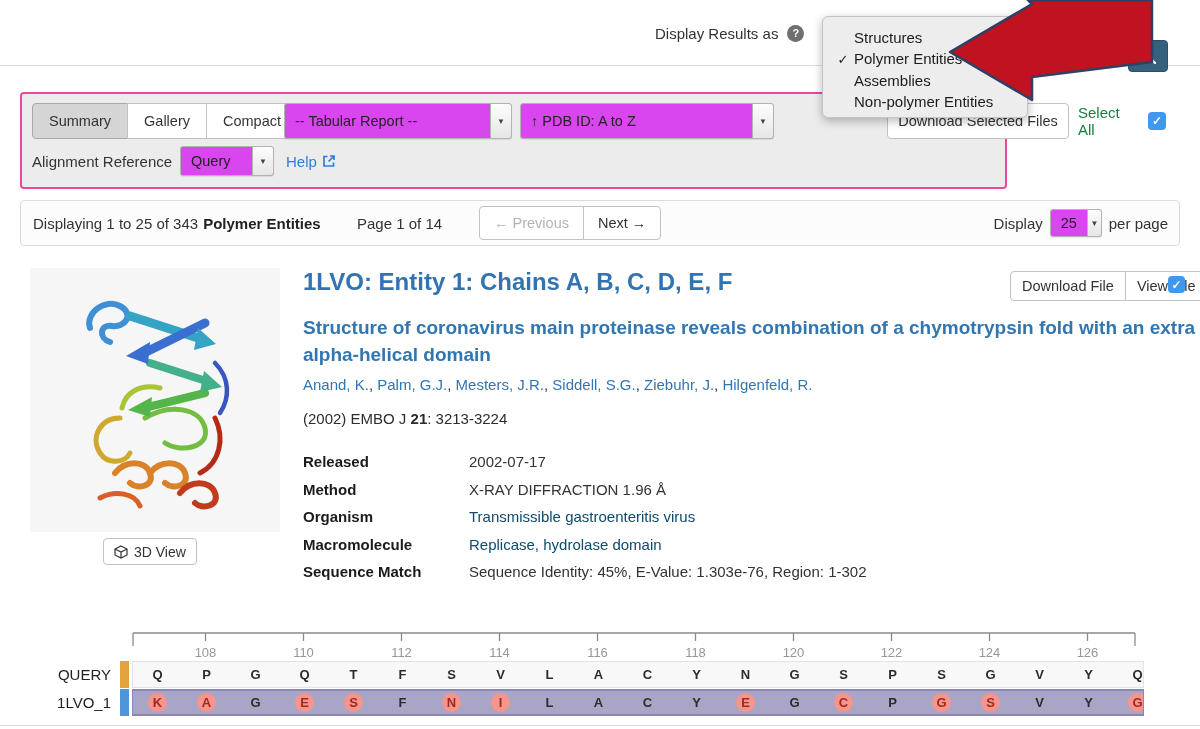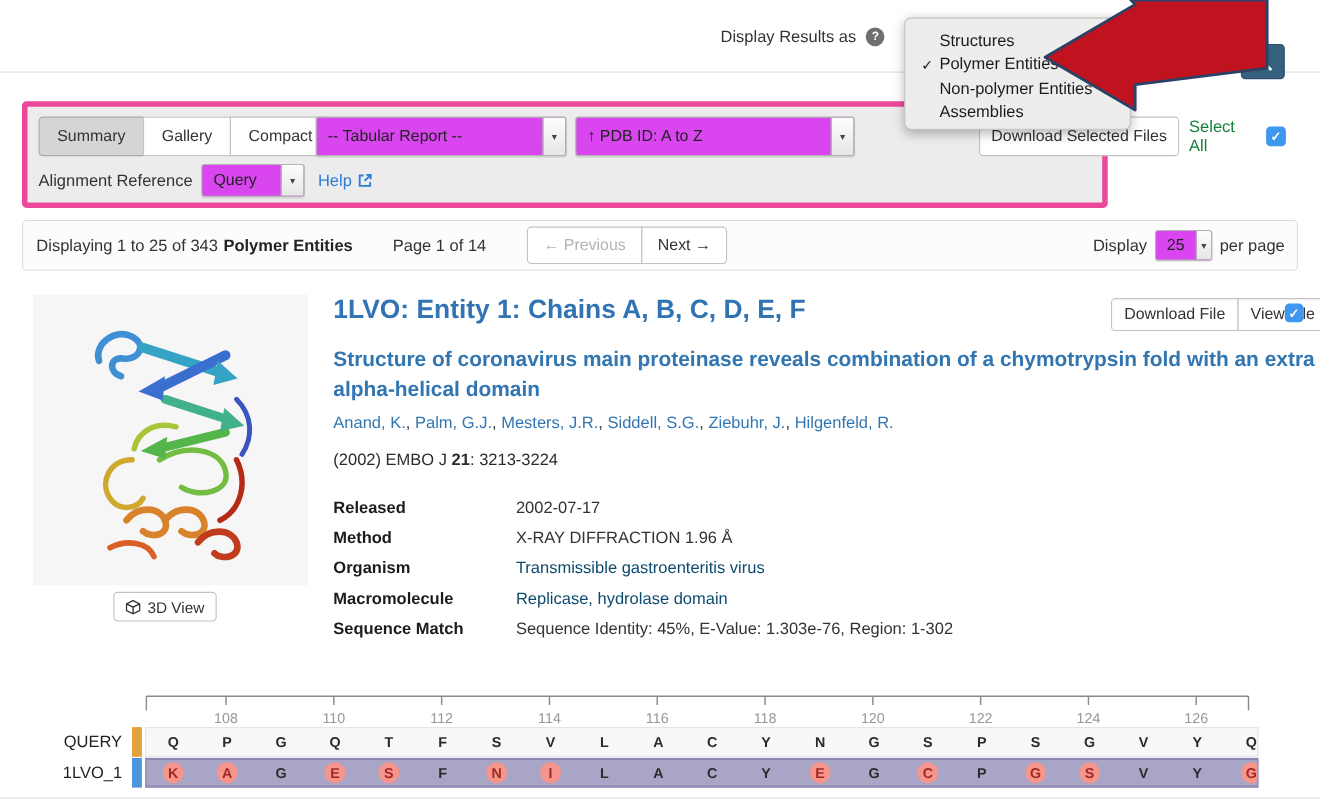--- a/index.html
+++ b/index.html
@@ -32,21 +32,21 @@
   .seg .btn:last-child { border-radius:0 4px 4px 0; }
   .btn.active { background:#d5d5d5; border-color:#a9a9a9; }
   .btn.disabled { color:#b4b4b4; }
   .select { display:inline-flex; align-items:stretch; background:#d946ef; border:1px solid #b3b3b3; border-radius:3px; overflow:hidden; box-shadow:0 1px 1px rgba(0,0,0,.08); }
   .select .val { padding:0 10px; display:flex; align-items:center; font-size:14.5px; color:#222; flex:1; white-space:nowrap; }
   .select .arrow { width:21px; background:linear-gradient(#fdfdfd,#e6e6e6); border-left:1px solid #b3b3b3; display:flex; align-items:center; justify-content:center; font-size:8px; color:#444; }
   .cb { width:18px; height:18px; border-radius:4px; background:#3f97f0; color:#fff; display:inline-flex; align-items:center; justify-content:center; font-size:12px; font-weight:bold; }
   .link { color:#3276b1; }
 
   
-  .toolbar-panel { position:absolute; left:20px; top:92px; width:987px; height:97px; background:#ececec; border:5px solid #ec4899; border-radius:4px; z-index:1; }
+  .toolbar-panel { position:absolute; left:20px; top:92px; width:987px; height:97px; background:#ececec; border:2px solid #ec4899; border-radius:4px; z-index:1; }
   .seg-views { position:absolute; left:10px; top:9px; height:36px; }
   .seg-views .btn { height:36px; padding:0 16px; }
   .sel-tabular { position:absolute; left:262px; top:9px; width:228px; height:36px; }
   .sel-sort { position:absolute; left:498px; top:9px; width:254px; height:36px; }
   .btn-download-selected { position:absolute; left:865px; top:9px; width:182px; height:36px; border-radius:4px; }
   .lbl-select-all { position:absolute; left:1056px; top:9px; height:36px; display:flex; align-items:center; font-size:15px; color:#15803d; }
   .cb-select-all { position:absolute; left:1126px; top:18px; }
   .row2-label { position:absolute; left:10px; top:52px; height:30px; display:flex; align-items:center; font-size:15px; color:#333;text-align:center; }
   .sel-query { position:absolute; left:158px; top:52px; width:94px; height:30px; }
   .help-link { position:absolute; left:264px; top:52px; height:30px; display:flex; align-items:center; gap:5px; font-size:15px; color:#2e7cd6; cursor:pointer; }
@@ -113,25 +113,25 @@
       <div class="menu-item">
         <span class="menu-check"></span>
         <span class="menu-label">Structures</span>
       </div>
       <div class="menu-item">
         <span class="menu-check">✓</span>
         <span class="menu-label">Polymer Entities</span>
       </div>
       <div class="menu-item">
         <span class="menu-check"></span>
-        <span class="menu-label">Non-polymer Entities</span>
+        <span class="menu-label">Assemblies</span>
       </div>
       <div class="menu-item">
         <span class="menu-check"></span>
-        <span class="menu-label">Assemblies</span>
+        <span class="menu-label">Non-polymer Entities</span>
       </div>
     </div>
 
   <svg class="red-arrow" viewBox="0 0 214 104">
     <polygon points="10,52 92,4 88,0 212,0 212,62 92,77 92,100" fill="#c1121f" stroke="#2b4166" stroke-width="2.5" stroke-linejoin="round"></polygon>
   </svg>
 
   <div class="toolbar-panel">
     <div class="seg seg-views" id="view-tabs">
         <button class="btn active">Summary</button>

